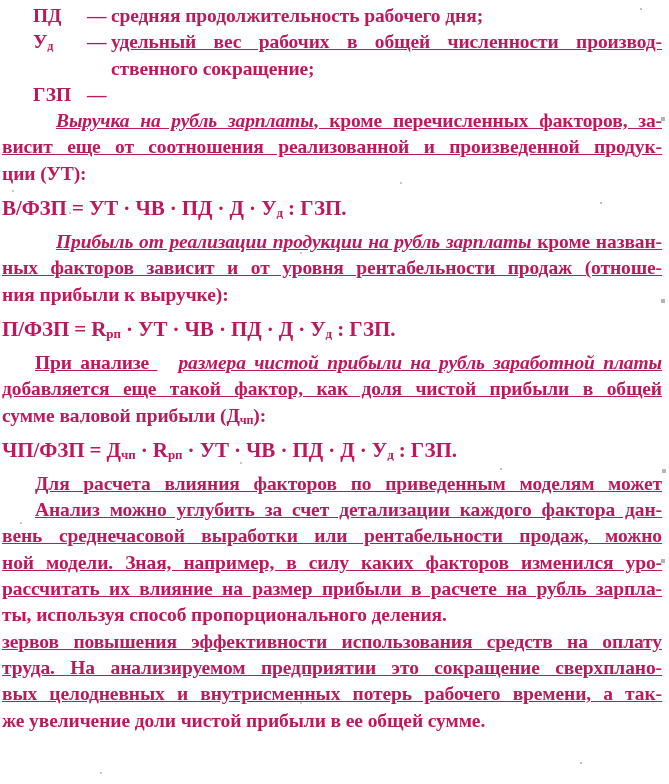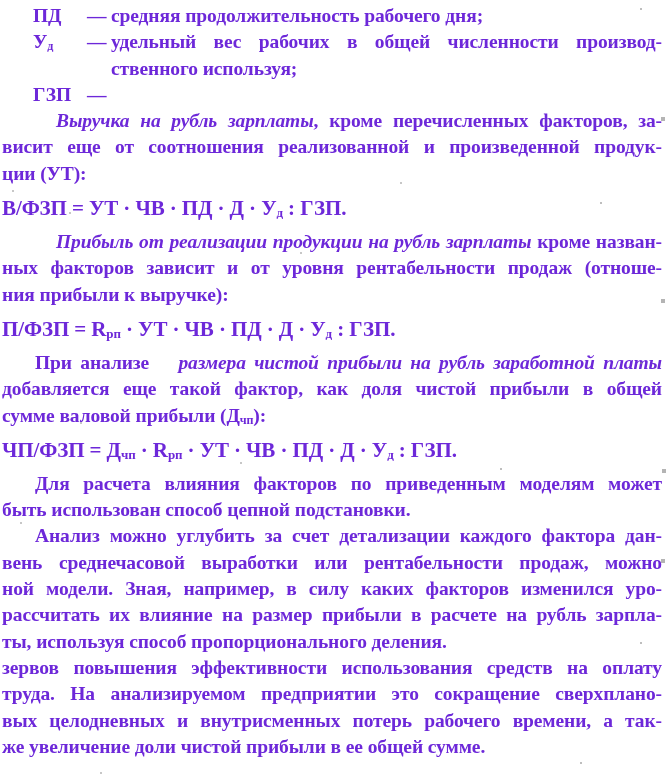--- a/index.html
+++ b/index.html
@@ -10,28 +10,28 @@
     overflow: hidden;
   }
   .page {
     position: relative;
     width: 669px; height: 784px;
     padding: 3px 7px 0 2px;
     font-family: "Liberation Serif", serif;
     font-weight: 700;
     font-size: 19.5px;
     letter-spacing: -0.1px;
-    color: #6d28d9;
+    color: #be185d;
   }
   .line {
     height: 26.3px;
     line-height: 26.3px;
     overflow: hidden;
   }
-  .j { text-align: justify; text-align-last: justify; }
+  .j { text-align: justify; text-align-last: justify; text-decoration: underline; }
   .indent { padding-left: 33px; }
   .para { margin: 0; }
   .trow { display: flex; }
   .t-abbr { flex: none; width: 85px; padding-left: 31px; height: 26.3px; line-height: 26.3px; }
   .t-dash { flex: none; width: 24px; height: 26.3px; line-height: 26.3px; }
   .t-def  { flex: 1; min-width: 0; }
   .formula {
     height: 42px;
     padding-top: 8px;
     line-height: 27px;
@@ -66,21 +66,21 @@
       <span class="t-dash">—</span>
       <span class="t-def">
         <div class="line"><span>средняя продолжительность рабочего дня;</span></div>
       </span>
     </div>
     <div class="trow">
       <span class="t-abbr"><span>У</span><sub>д</sub></span>
       <span class="t-dash">—</span>
       <span class="t-def">
         <div class="line j"><span>удельный вес рабочих в общей численности производ-</span></div>
-        <div class="line"><span>ственного используя;</span></div>
+        <div class="line"><span>ственного сокращение;</span></div>
       </span>
     </div>
     <div class="trow">
       <span class="t-abbr"><span>ГЗП</span></span>
       <span class="t-dash">—</span>
     </div>
   </section>
 
   <div class="para">
     <div class="line j indent"><span class="it">Выручка на рубль зарплаты</span><span>, кроме перечисленных факторов, за-</span></div>
@@ -101,21 +101,20 @@
   <div class="para">
     <div class="line j indent"><span>При анализе </span><span class="it">размера чистой прибыли на рубль заработной платы</span></div>
     <div class="line j"><span>добавляется еще такой фактор, как доля чистой прибыли в общей</span></div>
     <div class="line"><span>сумме валовой прибыли (Д</span><sub>чп</sub><span>):</span></div>
   </div>
 
   <div class="formula"><span>ЧП/ФЗП = Д</span><sub>чп</sub><span> · R</span><sub>рп</sub><span> · УТ · ЧВ · ПД · Д · У</span><sub>д</sub><span> : ГЗП.</span></div>
 
   <div class="para">
     <div class="line j indent"><span>Для расчета влияния факторов по приведенным моделям может</span></div>
-    <div class="line"><span>быть использован способ цепной подстановки.</span></div>
   </div>
 
   <div class="para">
     <div class="line j indent"><span>Анализ можно углубить за счет детализации каждого фактора дан-</span></div>
     <div class="line j"><span>вень среднечасовой выработки или рентабельности продаж, можно</span></div>
     <div class="line j"><span>ной модели. Зная, например, в силу каких факторов изменился уро-</span></div>
     <div class="line j"><span>рассчитать их влияние на размер прибыли в расчете на рубль зарпла-</span></div>
     <div class="line"><span>ты, используя способ пропорционального деления.</span></div>
   </div>
 

